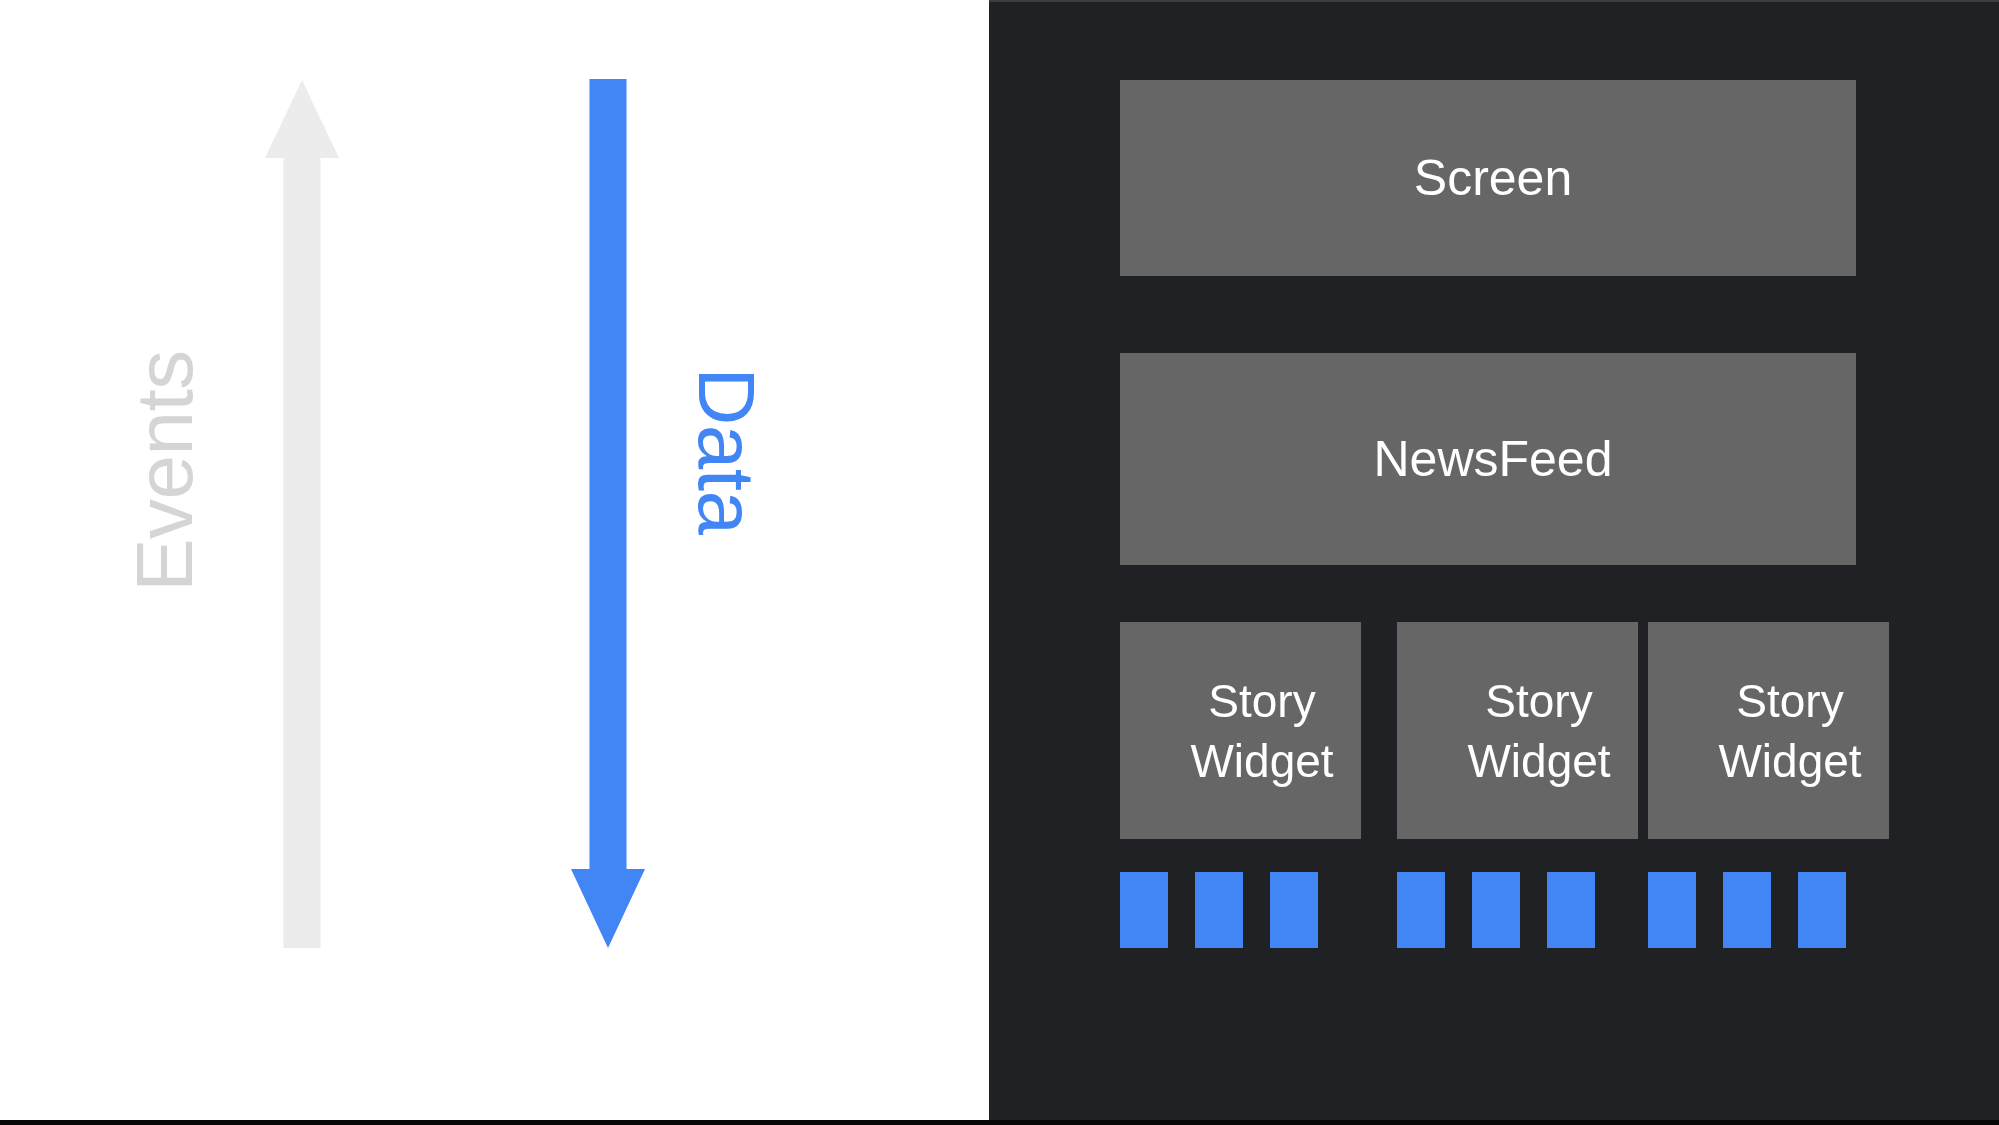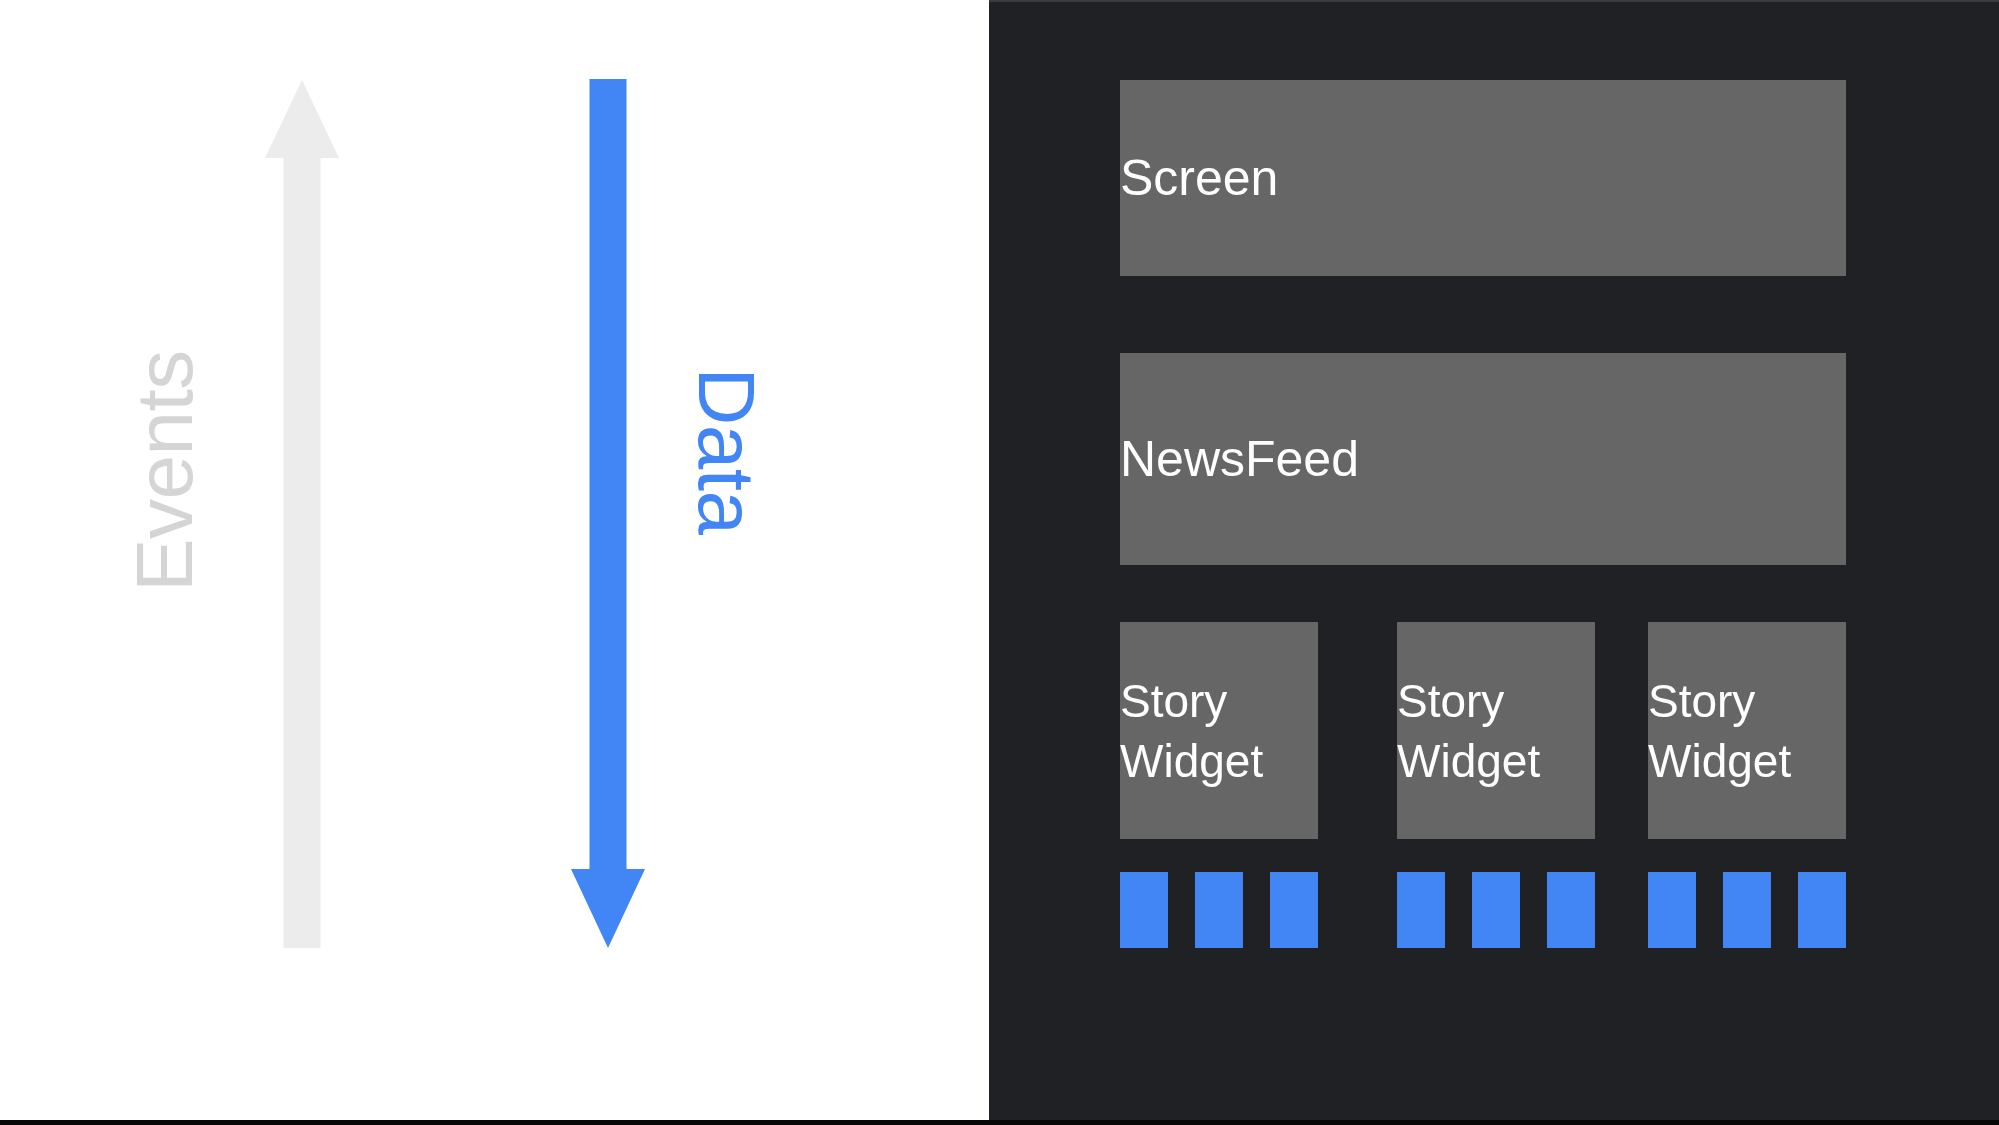--- a/index.html
+++ b/index.html
@@ -59,43 +59,46 @@
     background: rgba(255,255,255,0.12);
   }
 
   
   .gray-box {
     position: absolute;
     background: #666666;
     color: #ffffff;
     display: flex;
     align-items: center;
+    justify-content: center;
     text-align: center;
+    padding-left: 10px;
   }
   .box-label { font-size: 50px; font-weight: 500; }
 
   .screen-box   { left: 131px; top: 80px;  width: 726px; height: 196px; }
   .newsfeed-box { left: 131px; top: 343px; width: 726px; height: 212px; margin-top: 10px; }
 
   .story-group { position: absolute; top: 622px; width: 198px; height: 326px; }
   .story-group.g0 { left: 131px; }
   .story-group.g1 { left: 408px; }
   .story-group.g2 { left: 659px; }
 
   .story-box {
     position: absolute;
     left: 0; top: 0;
     width: 198px; height: 217px;
     background: #666666;
     color: #ffffff;
     display: flex;
     flex-direction: column;
-    align-items: flex-start;
+    align-items: center;
     justify-content: center;
     text-align: center;
+    padding-left: 43px;
   }
   .story-line { font-size: 46px; font-weight: 500; line-height: 60px; }
 
   .squares-row {
     position: absolute;
     left: 0; top: 250px;
     width: 198px; height: 76px;
     display: flex;
     justify-content: space-between;
   }

